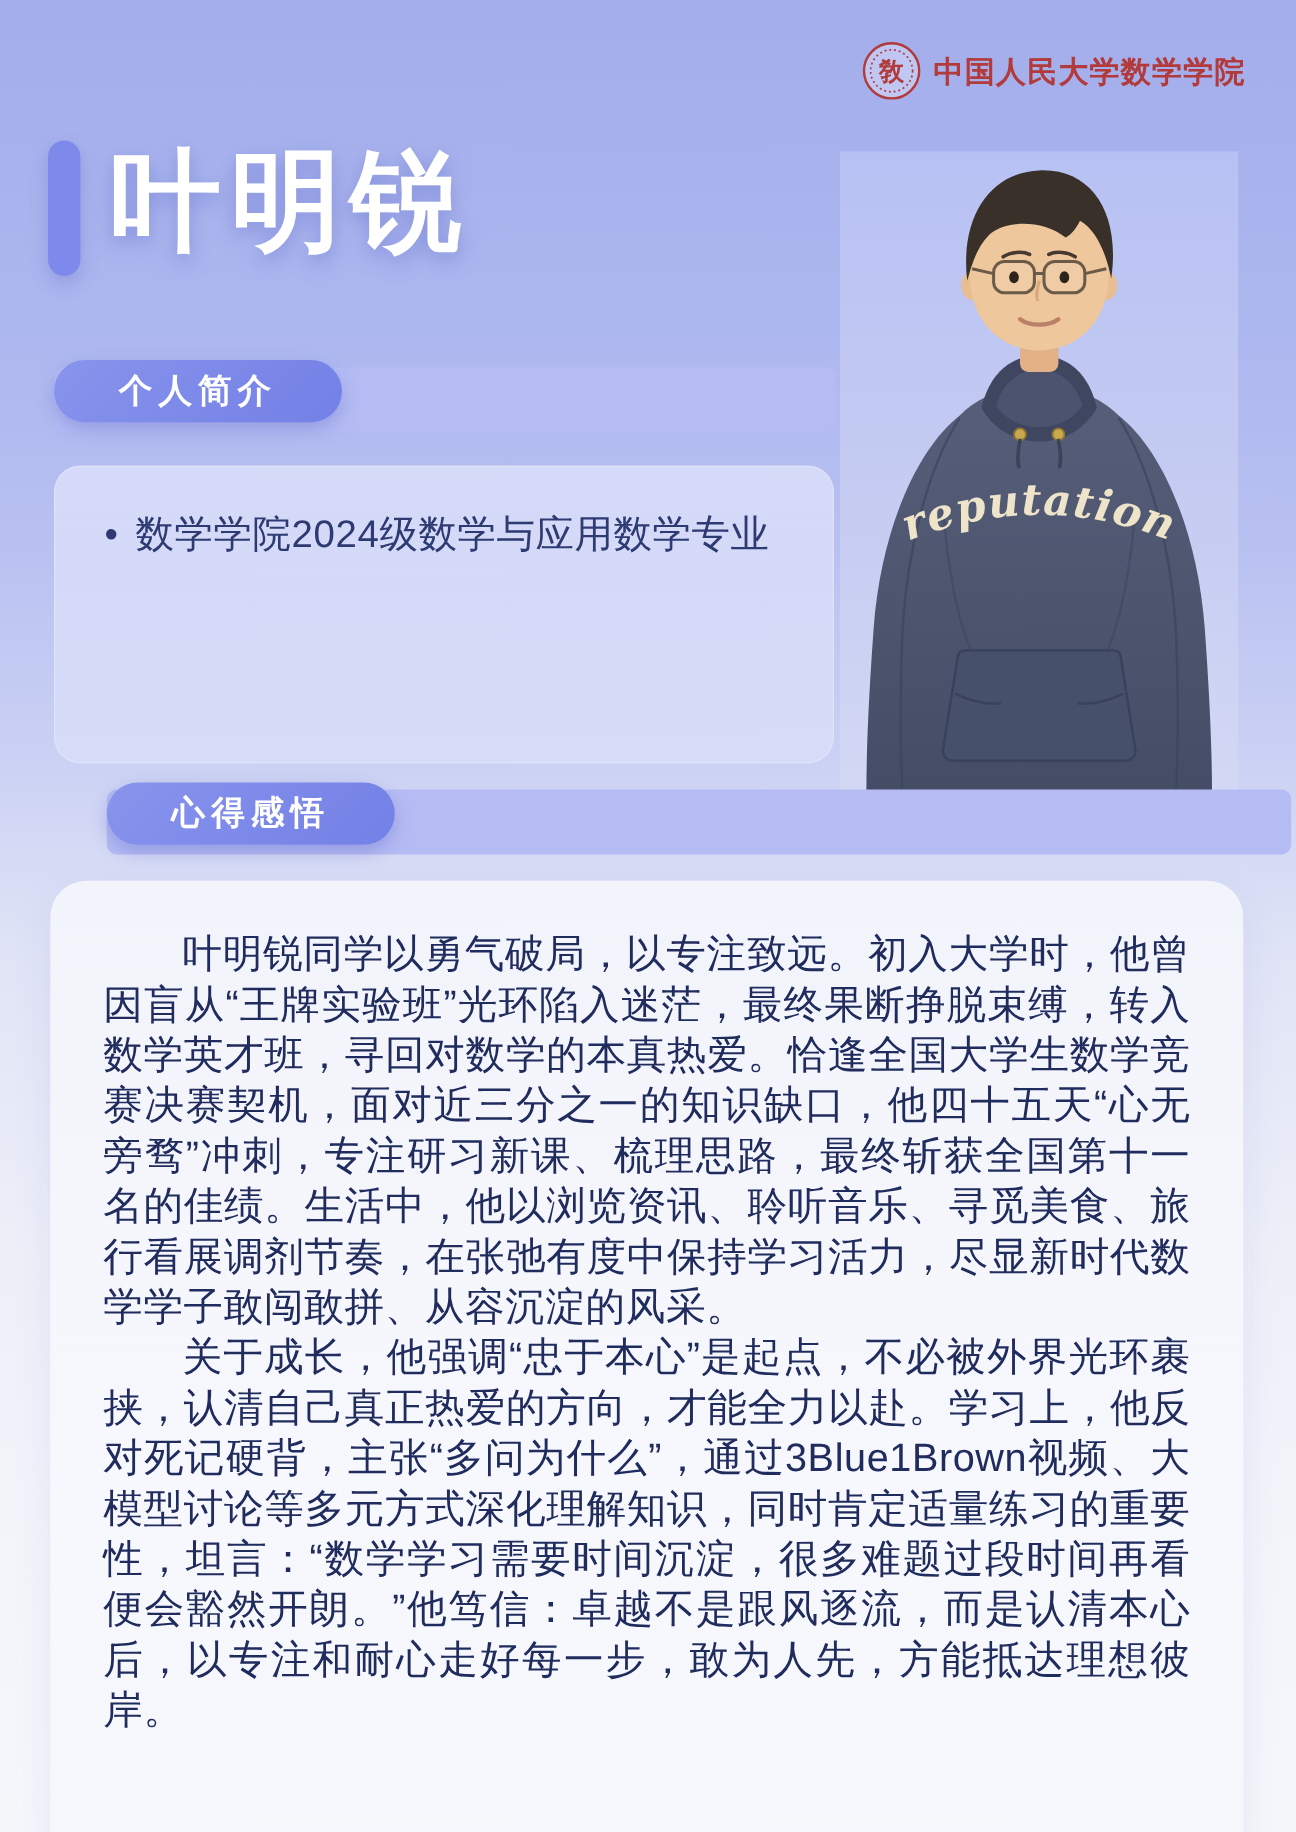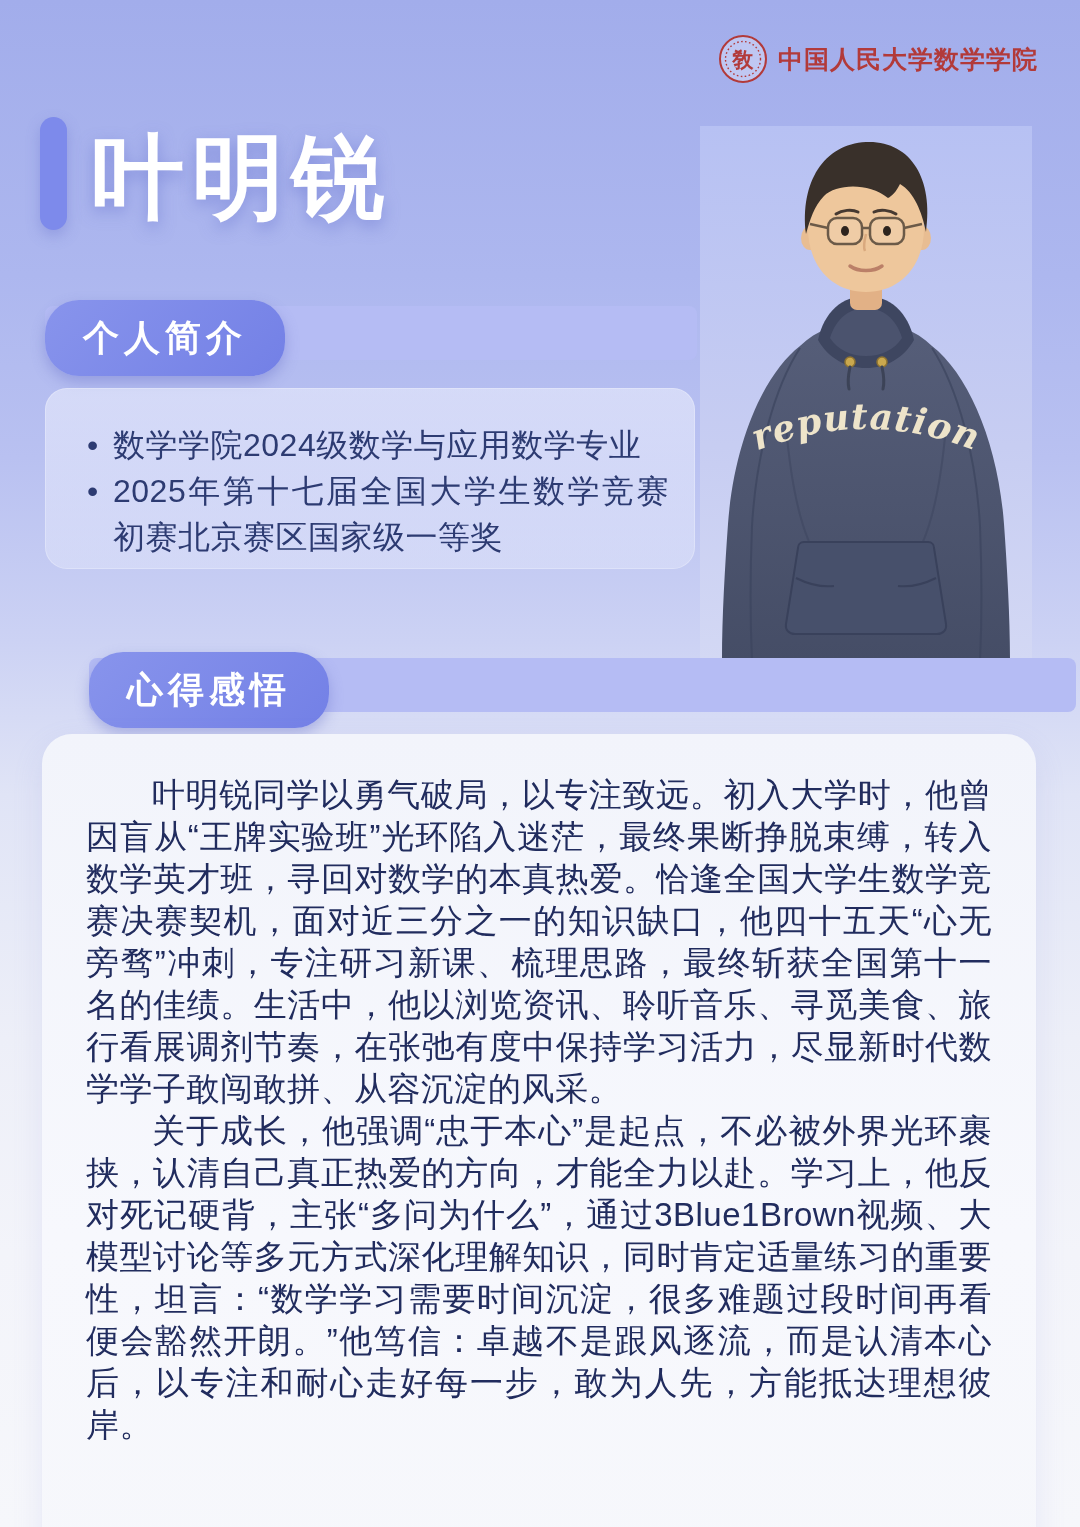--- a/index.html
+++ b/index.html
@@ -20,47 +20,47 @@
     font-weight:bold; font-size:25px; letter-spacing:1px; white-space:nowrap;text-align:right;
   }
 
   
   .title-accent {
     position:absolute; left:40px; top:117px; width:27px; height:113px;
     border-radius:14px; background:#7d8aeb;
     box-shadow:0 6px 14px rgba(100,110,200,0.35);
   }
   .student-name {
-    position:absolute; left:92px; top:116px; margin:0;
+    position:absolute; left:92px; top:106px; margin:0;
     font-size:92px; font-weight:bold; color:#ffffff; letter-spacing:8px;
     text-shadow:0 6px 16px rgba(104,115,205,0.55);
   }
 
   
   .sec-head { position:absolute; left:45px; }
   .sec-bar {
     position:absolute; top:6px; left:0; height:54px;
     background:#b5bcf4; border-radius:8px;
   }
   .sec-pill {
-    position:relative; width:240px; height:76px; border-radius:34px;
+    position:relative; width:240px; height:52px; border-radius:34px;
     background:linear-gradient(135deg,#8removed 0,#7380e6 100%);
     background:linear-gradient(135deg,#8894ec 0%,#7380e6 100%);
-    color:#fff; font-size:36px; font-weight:bold; letter-spacing:5px;
+    color:#fff; font-size:28px; font-weight:bold; letter-spacing:5px;
     display:flex; align-items:center; justify-content:center;
     box-shadow:0 6px 14px rgba(96,106,198,0.38);
   }
   .head-profile { top:300px; }
   .head-profile .sec-bar { width:652px; }
   .head-reflect { top:652px;margin-left:44px; }
   .head-reflect .sec-bar { width:987px; }
 
   
   .bullet-panel {
-    position:absolute; left:45px; top:388px; width:650px; height:181px;
+    position:absolute; left:45px; top:388px; width:650px; height:248px;
     border-radius:22px;
     background:linear-gradient(180deg, rgba(240,242,254,0.55), rgba(228,232,252,0.45));
     box-shadow:inset 0 0 0 1px rgba(255,255,255,0.25);
   }
   .bullet-list { margin:0; padding:34px 26px 0 40px; list-style:none; }
   .bullet-list li {
     position:relative; padding-left:28px;
     font-size:32px; line-height:46px; color:#2d3b72;
     font-weight:500; letter-spacing:0.5px; text-align:justify;
   }
@@ -104,21 +104,20 @@
   <div class="sec-head head-profile">
     <div class="sec-bar"></div>
     <div class="sec-pill">
       <span>个人简介</span>
     </div>
   </div>
 
   <div class="bullet-panel">
     <ul class="bullet-list">
       <li>数学学院2024级数学与应用数学专业</li>
-      <li>2025年第十七届全国大学生数学竞赛初赛北京赛区国家级一等奖</li>
     </ul>
   </div>
 
   <div class="photo">
     <svg width="332" height="534" viewBox="0 0 332 534">
       <defs>
         <linearGradient id="pbg" x1="0" y1="0" x2="0" y2="1">
           <stop offset="0" stop-color="#b7c1f3"></stop>
           <stop offset="0.6" stop-color="#c7cdf2"></stop>
           <stop offset="1" stop-color="#d3d8f4"></stop>

